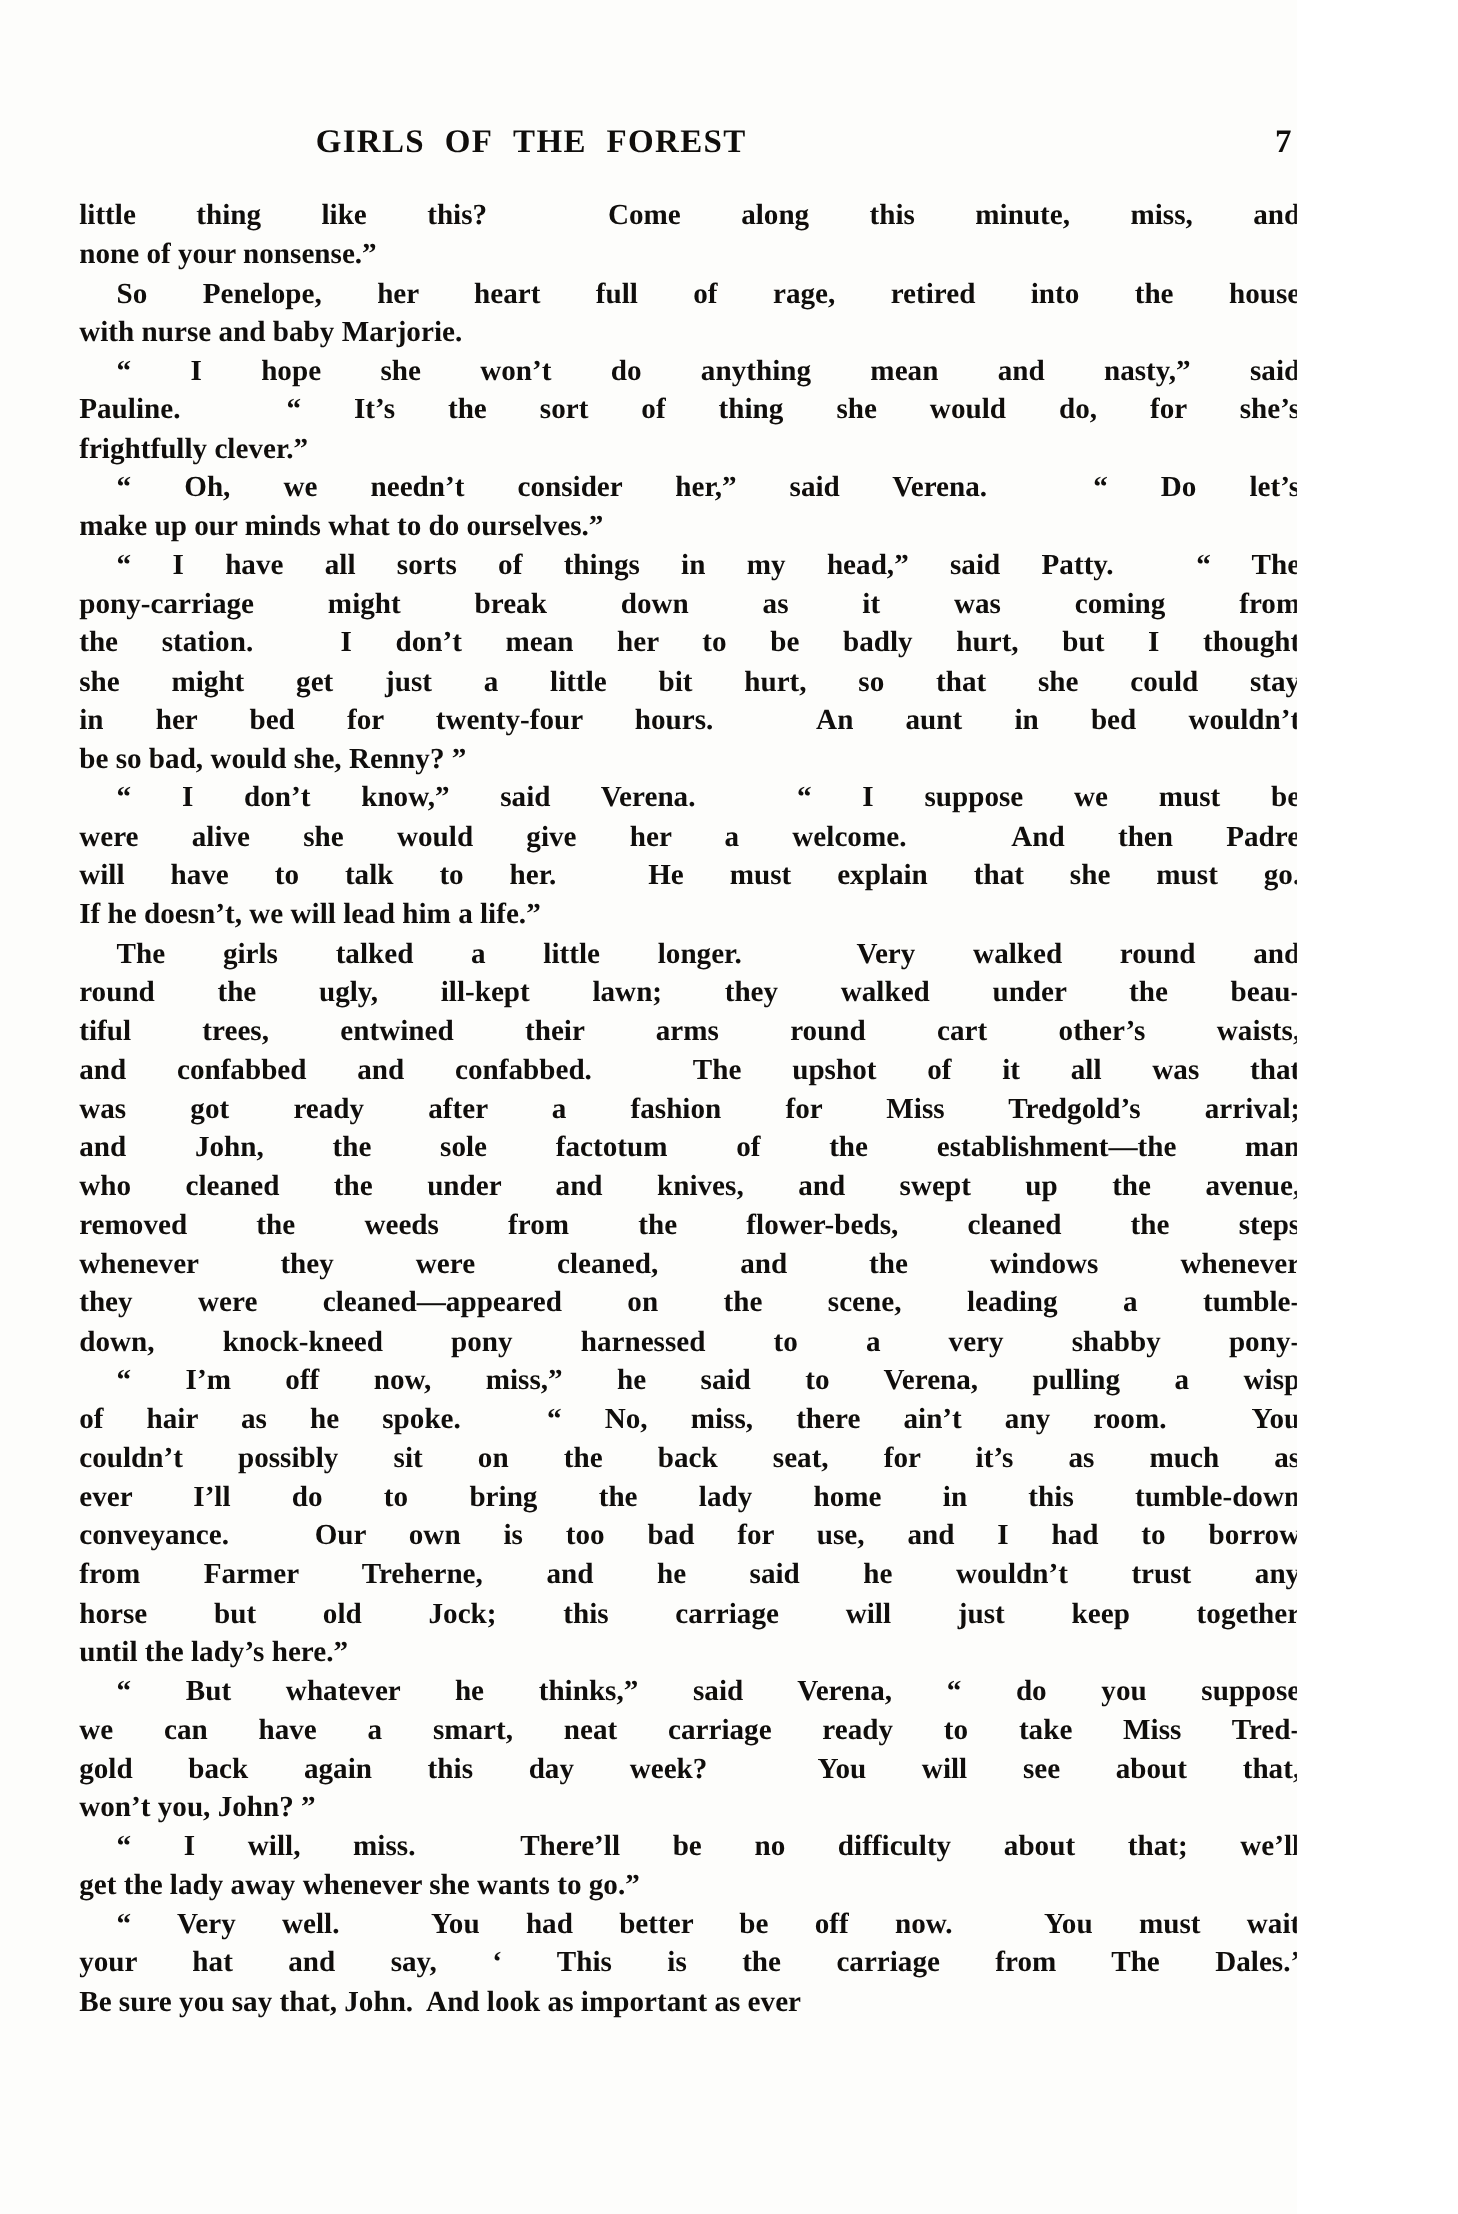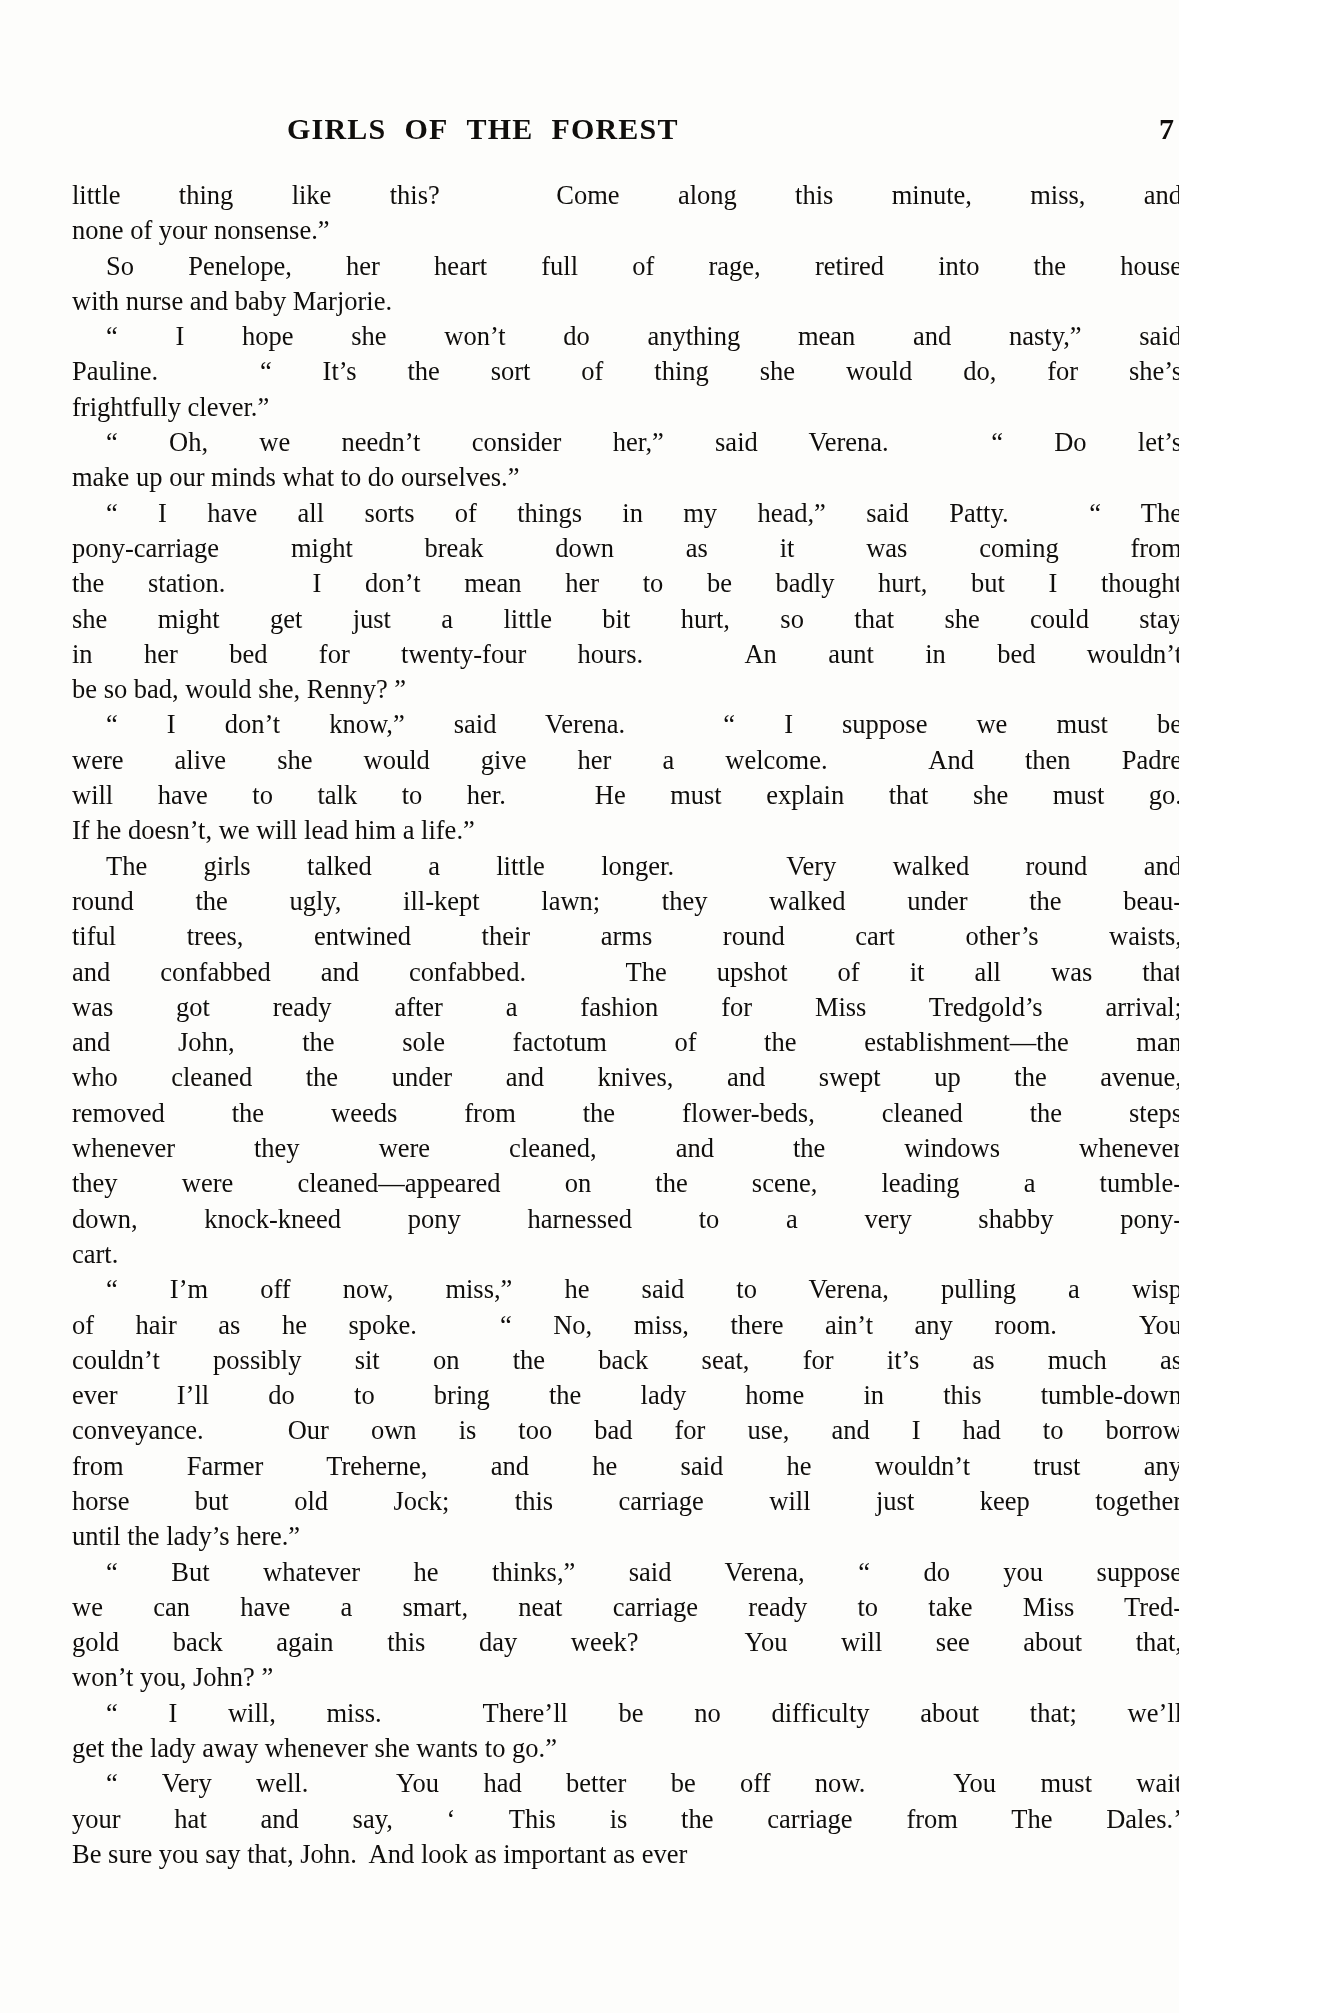--- a/index.html
+++ b/index.html
@@ -53,20 +53,21 @@
     right: 8px;
     top: 0;
     font-size: 30px;
     font-weight: bold;
   }
   .body-text {
     font-size: 26.5px;
     line-height: 35.3px;
     text-align: justify;
     text-justify: inter-word;
+    font-weight: bold;
   }
   
   .line {
     display: block;
     text-align: justify;
     text-align-last: justify;
     white-space: pre-wrap;
   }
   .line.last {
     text-align-last: left;
@@ -113,21 +114,20 @@
       <span class="line">round the ugly, ill-kept lawn; they walked under the beau-</span>
       <span class="line">tiful trees, entwined their arms round cart other’s waists,</span>
       <span class="line">and confabbed and confabbed.  The upshot of it all was that</span>
       <span class="line">was got ready after a fashion for Miss Tredgold’s arrival;</span>
       <span class="line">and John, the sole factotum of the establishment—the man</span>
       <span class="line">who cleaned the under and knives, and swept up the avenue,</span>
       <span class="line">removed the weeds from the flower-beds, cleaned the steps</span>
       <span class="line">whenever they were cleaned, and the windows whenever</span>
       <span class="line">they were cleaned—appeared on the scene, leading a tumble-</span>
       <span class="line">down, knock-kneed pony harnessed to a very shabby pony-</span>
-      <span class="line last">cart.</span>
       <span class="line ind">“ I’m off now, miss,” he said to Verena, pulling a wisp</span>
       <span class="line">of hair as he spoke.  “ No, miss, there ain’t any room.  You</span>
       <span class="line">couldn’t possibly sit on the back seat, for it’s as much as</span>
       <span class="line">ever I’ll do to bring the lady home in this tumble-down</span>
       <span class="line">conveyance.  Our own is too bad for use, and I had to borrow</span>
       <span class="line">from Farmer Treherne, and he said he wouldn’t trust any</span>
       <span class="line">horse but old Jock; this carriage will just keep together</span>
       <span class="line last">until the lady’s here.”</span>
       <span class="line ind">“ But whatever he thinks,” said Verena, “ do you suppose</span>
       <span class="line">we can have a smart, neat carriage ready to take Miss Tred-</span>

